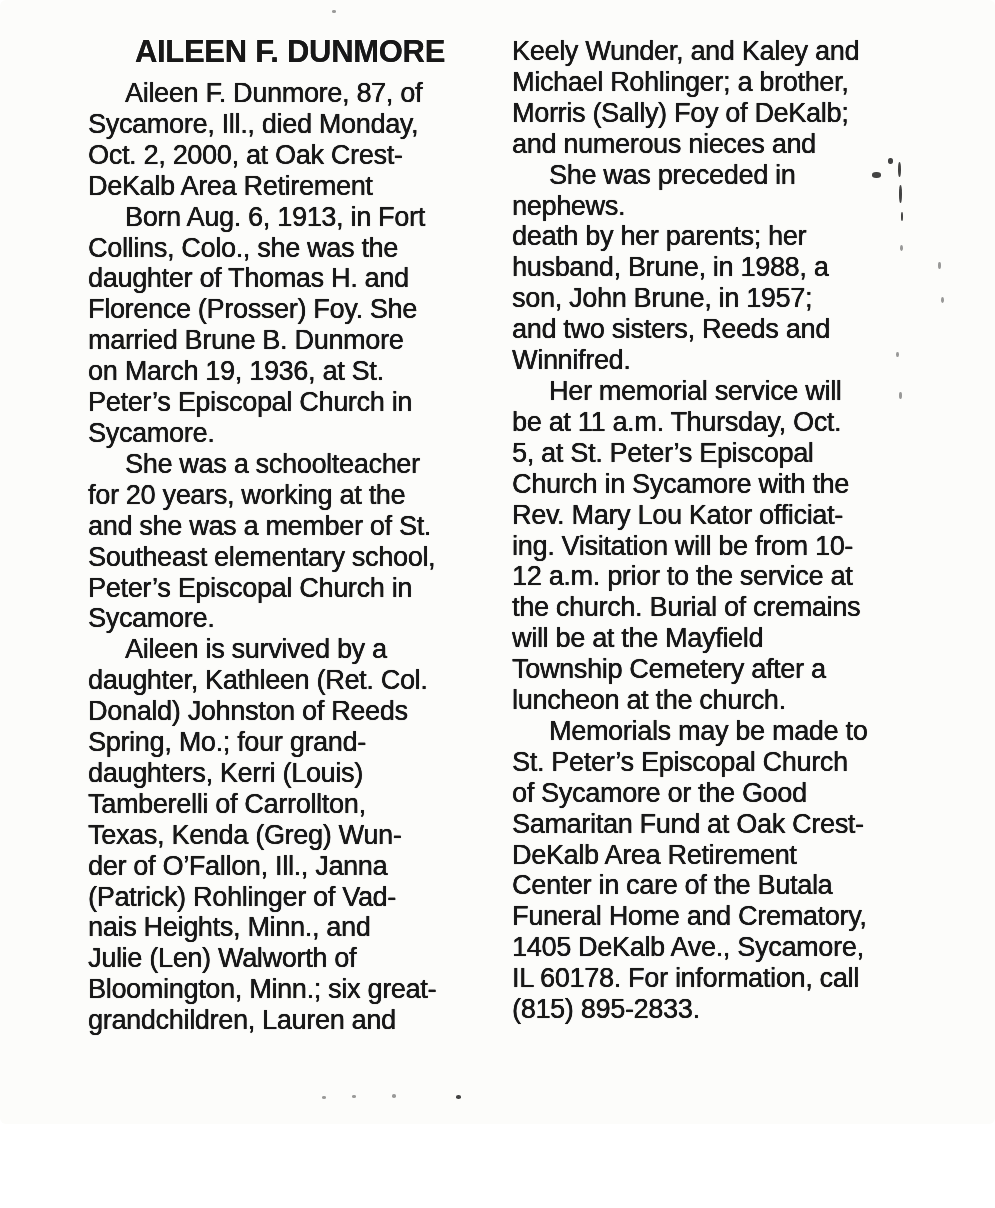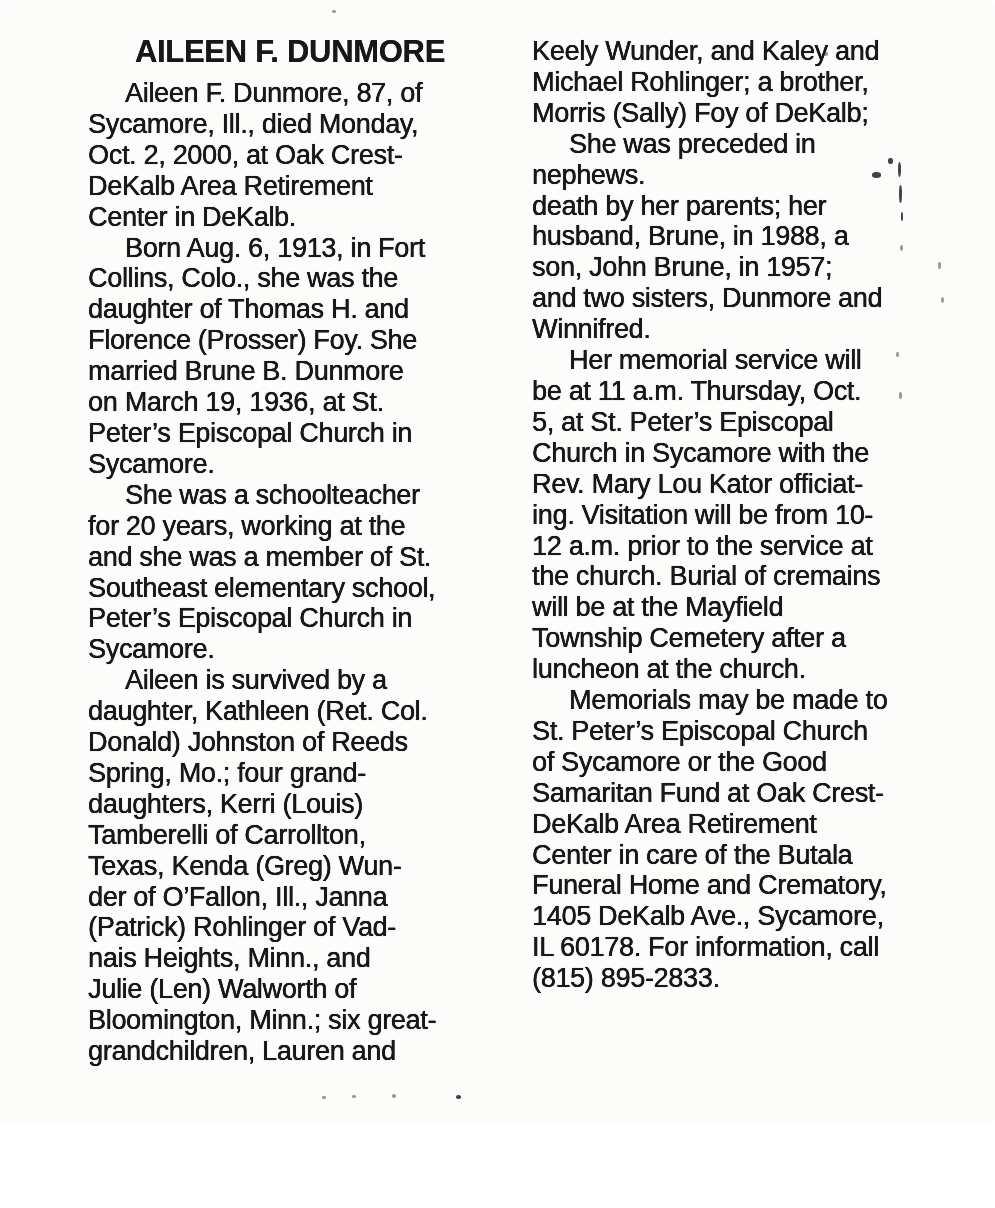--- a/index.html
+++ b/index.html
@@ -19,21 +19,21 @@
   }
   .col {
     position: absolute;
   }
   .col-left {
     left: 88px;
     top: 33px;
     width: 404px;
   }
   .col-right {
-    left: 532px;
+    left: 512px;
     top: 36px;
     width: 430px;
   }
   .title {
     margin: 0 0 7px 0;
     font-size: 31px;
     font-weight: bold;
     line-height: 38px;
     letter-spacing: -0.3px;
     text-align: center;
@@ -63,21 +63,20 @@
 
 <div class="page">
 
   <div class="col col-left">
     <h1 class="title">AILEEN F. DUNMORE</h1>
     <div class="lines">
         <div class="text-line indent">Aileen F. Dunmore, 87, of</div>
         <div class="text-line">Sycamore, Ill., died Monday,</div>
         <div class="text-line">Oct. 2, 2000, at Oak Crest-</div>
         <div class="text-line">DeKalb Area Retirement</div>
-        <div class="text-line">Center in DeKalb.</div>
         <div class="text-line indent">Born Aug. 6, 1913, in Fort</div>
         <div class="text-line">Collins, Colo., she was the</div>
         <div class="text-line">daughter of Thomas H. and</div>
         <div class="text-line">Florence (Prosser) Foy. She</div>
         <div class="text-line">married Brune B. Dunmore</div>
         <div class="text-line">on March 19, 1936, at St.</div>
         <div class="text-line">Peter’s Episcopal Church in</div>
         <div class="text-line">Sycamore.</div>
         <div class="text-line indent">She was a schoolteacher</div>
         <div class="text-line">for 20 years, working at the</div>
@@ -99,26 +98,27 @@
         <div class="text-line">Bloomington, Minn.; six great-</div>
         <div class="text-line">grandchildren, Lauren and</div>
       </div>
   </div>
 
   <div class="col col-right">
     <div class="lines">
         <div class="text-line">Keely Wunder, and Kaley and</div>
         <div class="text-line">Michael Rohlinger; a brother,</div>
         <div class="text-line">Morris (Sally) Foy of DeKalb;</div>
+        <div class="text-line">and numerous nieces and</div>
         <div class="text-line indent">She was preceded in</div>
         <div class="text-line">nephews.</div>
         <div class="text-line">death by her parents; her</div>
         <div class="text-line">husband, Brune, in 1988, a</div>
         <div class="text-line">son, John Brune, in 1957;</div>
-        <div class="text-line">and two sisters, Dunmore and</div>
+        <div class="text-line">and two sisters, Reeds and</div>
         <div class="text-line">Winnifred.</div>
         <div class="text-line indent">Her memorial service will</div>
         <div class="text-line">be at 11 a.m. Thursday, Oct.</div>
         <div class="text-line">5, at St. Peter’s Episcopal</div>
         <div class="text-line">Church in Sycamore with the</div>
         <div class="text-line">Rev. Mary Lou Kator officiat-</div>
         <div class="text-line">ing. Visitation will be from 10-</div>
         <div class="text-line">12 a.m. prior to the service at</div>
         <div class="text-line">the church. Burial of cremains</div>
         <div class="text-line">will be at the Mayfield</div>

